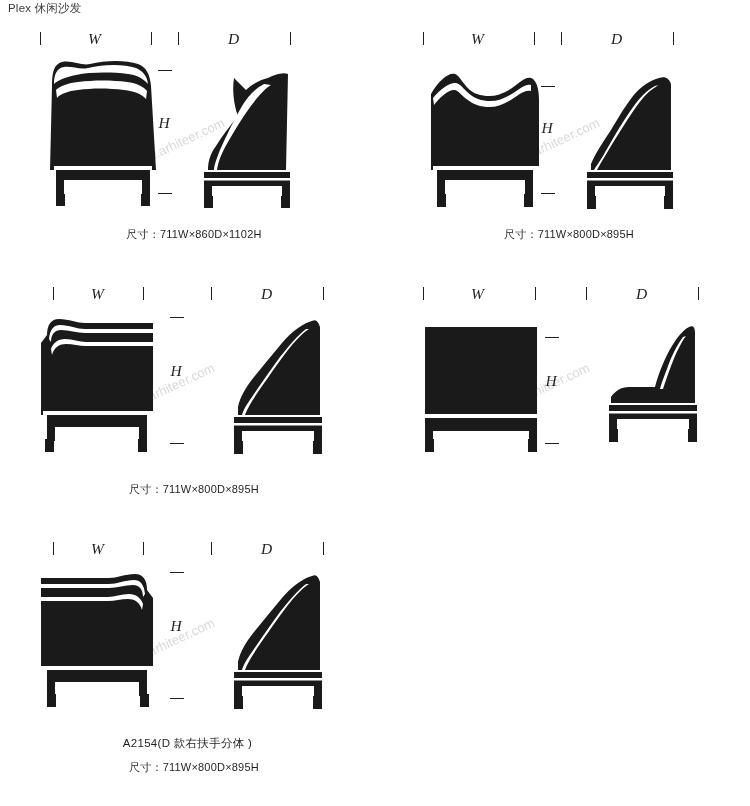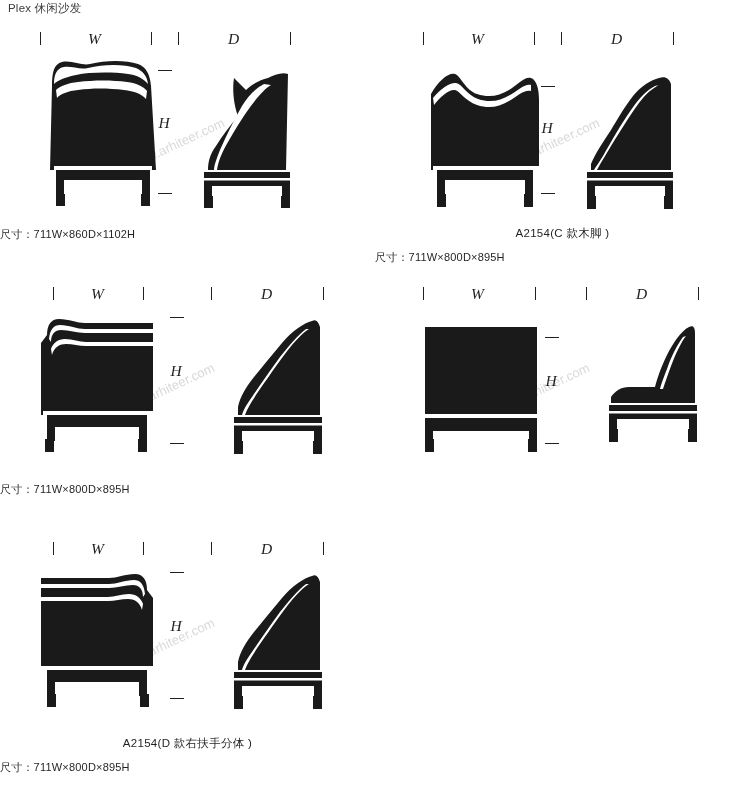--- a/index.html
+++ b/index.html
@@ -40,25 +40,26 @@
     margin: 0 auto;
   }
   .caption {
     text-align: center;
     font-size: 11.5px;
     color: #231f20;
     margin-top: 8px;
     letter-spacing: 0.3px;
   }
   .dims {
-    text-align: left;
+    text-align: center;
     font-size: 11px;
     color: #231f20;
     margin-top: 9px;
     letter-spacing: 0.2px;
+    padding-left: 13px;
   }
   
   .tick {
     position: absolute;
     width: 1px;
     background: #231f20;
     height: 13px;
   }
   .ruler-label {
     position: absolute;
@@ -162,21 +163,20 @@
 
       <svg width="128" height="145" style="position:absolute; left:166px; top:46px;" viewBox="0 0 128 145">
         <path fill="#1a1a1a" d="M100,14 C92,16 82,22 74,32 C66,42 58,56 52,66 C44,78 36,90 32,100 L32,106 L112,106 L112,20 C110,14 106,12 100,14 Z"></path>
         <path fill="#ffffff" d="M96,22 C88,26 80,34 72,46 C62,60 52,78 44,92 C39,100 36,104 35,106 L38,106 C40,102 46,92 52,82 C62,66 74,46 84,34 C90,27 96,23 100,21 Z"></path>
         <path fill="#1a1a1a" d="M28,108 L114,108 L114,134 L106,134 L106,122 L36,122 L36,134 L28,134 Z"></path>
         <rect x="28" y="132" width="9" height="13" fill="#1a1a1a"></rect>
         <rect x="105" y="132" width="9" height="13" fill="#1a1a1a"></rect>
         <rect x="28" y="114" width="86" height="2.5" fill="#ffffff"></rect>
       </svg>
     </div>
-    <div class="caption">A2154(C 款木脚 )</div>
     <div class="dims">尺寸：711W×800D×895H</div>
   </div>
 
   <div class="cell" style="left:0px; top:255px;">
     <div class="diagram">
       <span class="wm" style="left:98px; top:108px;">www.arhiteer.com</span>
       <div class="tick" style="left:35px; top:14px;"></div>
       <div class="tick" style="left:125px; top:14px;"></div>
       <div class="ruler-label" style="left:45px; top:12px; width:70px;">W</div>
       <div class="tick" style="left:193px; top:14px;"></div>

